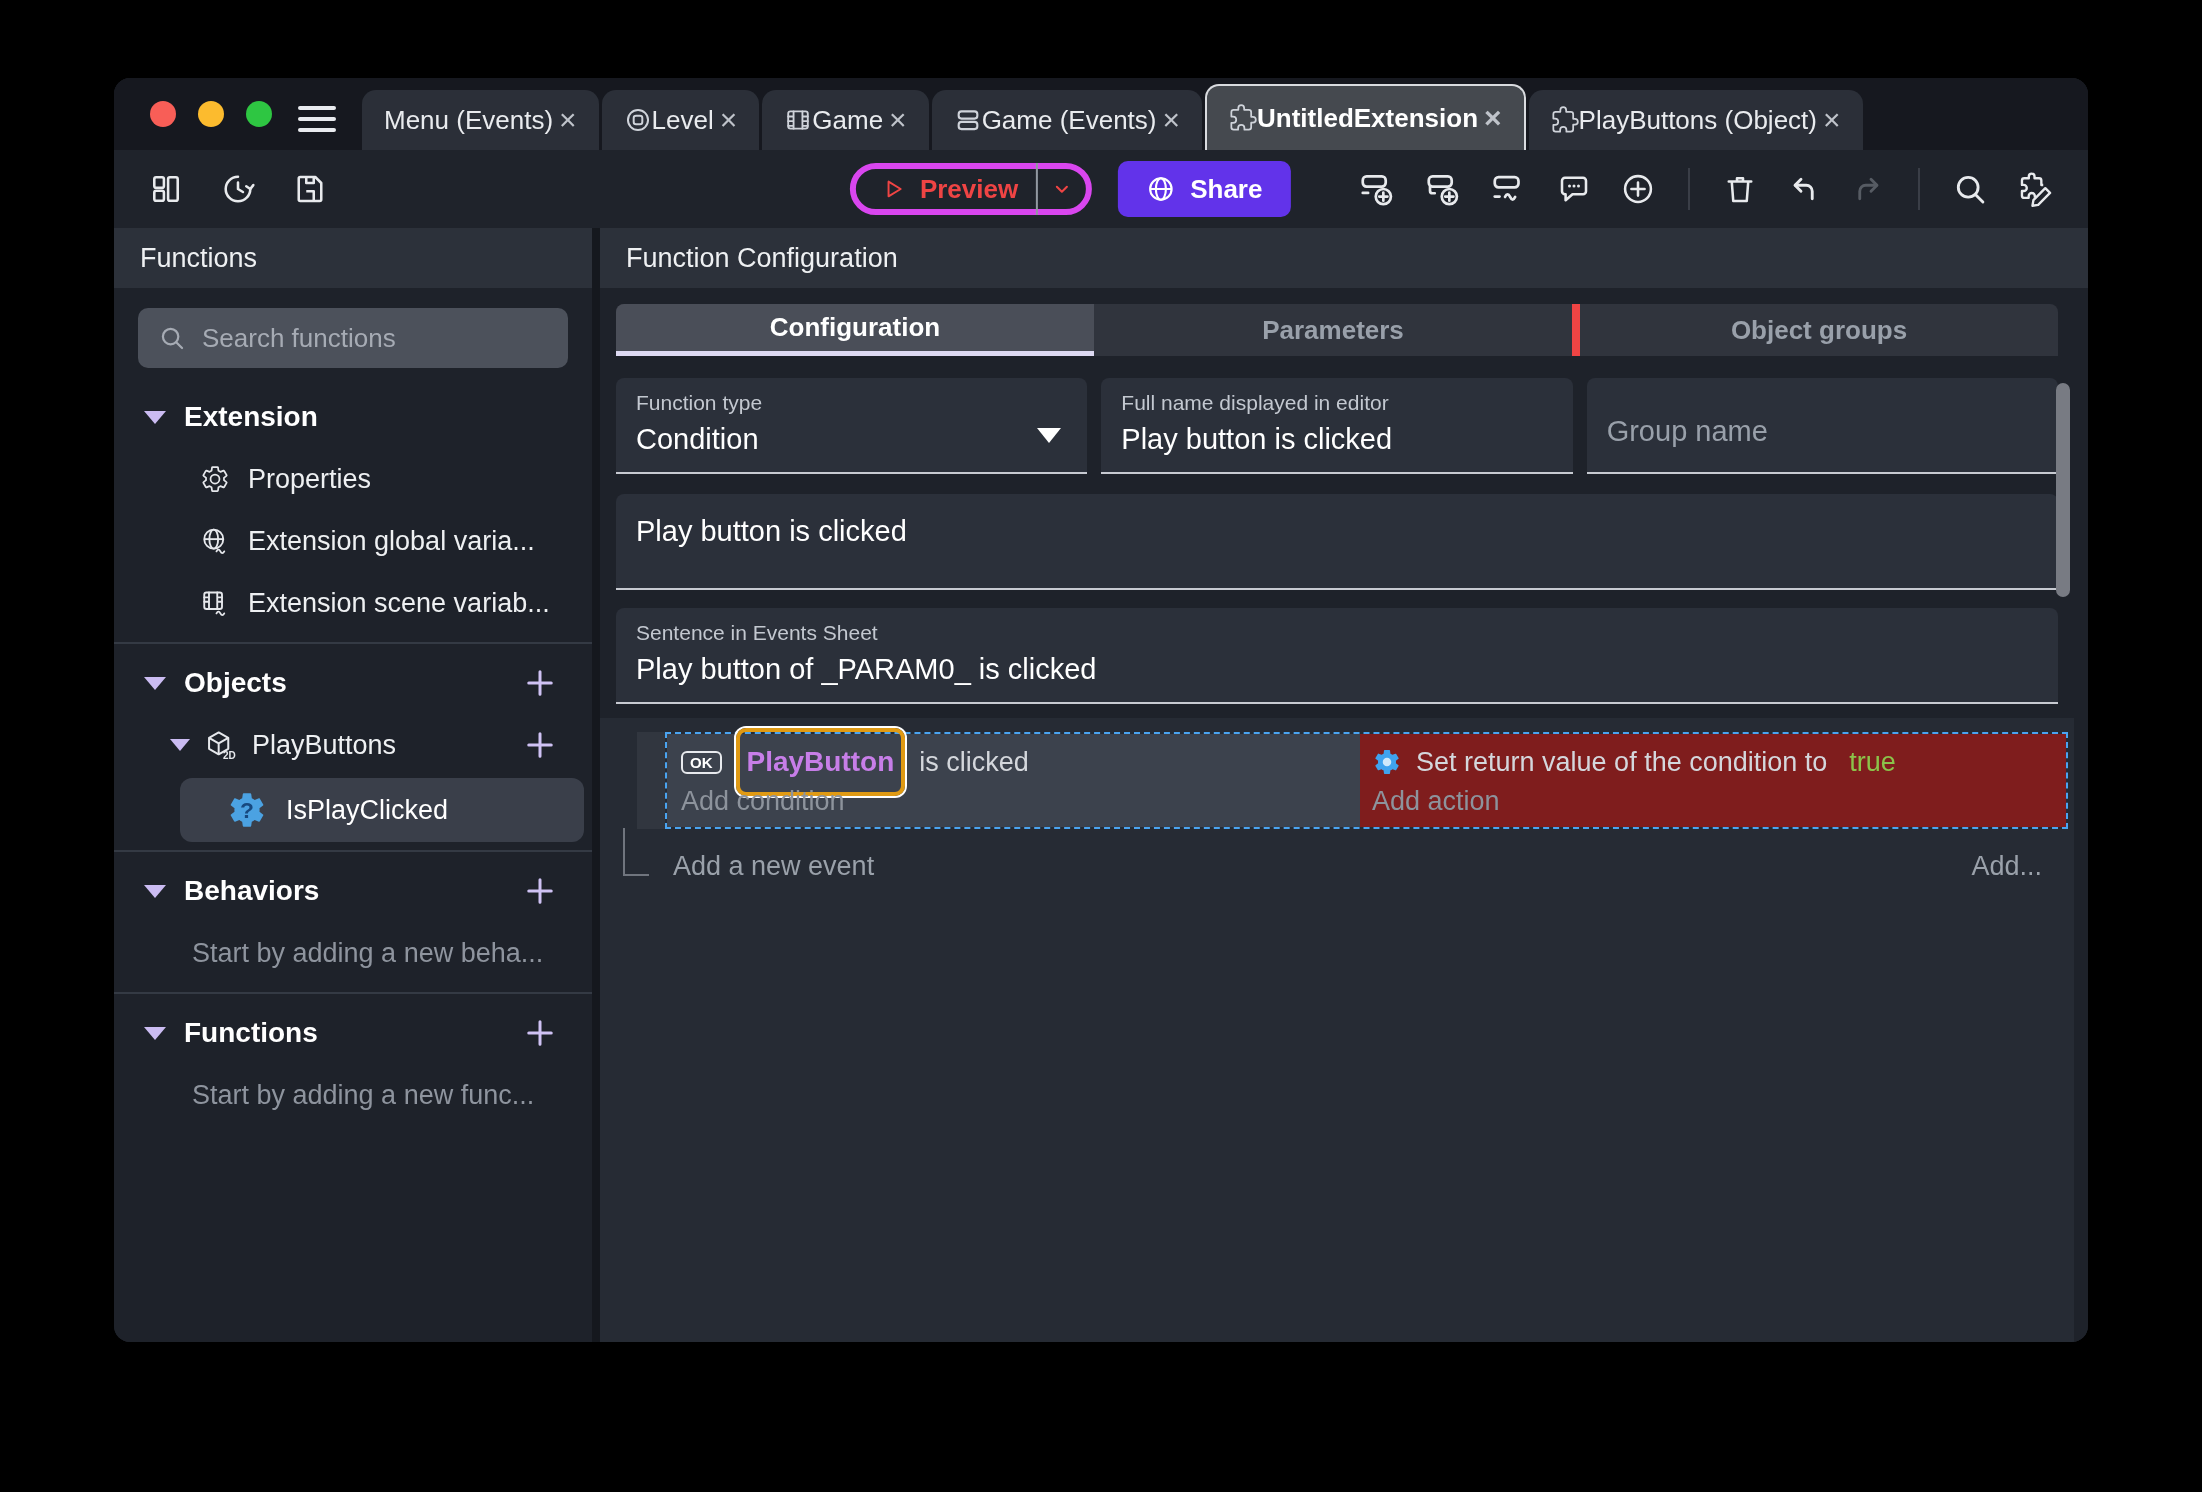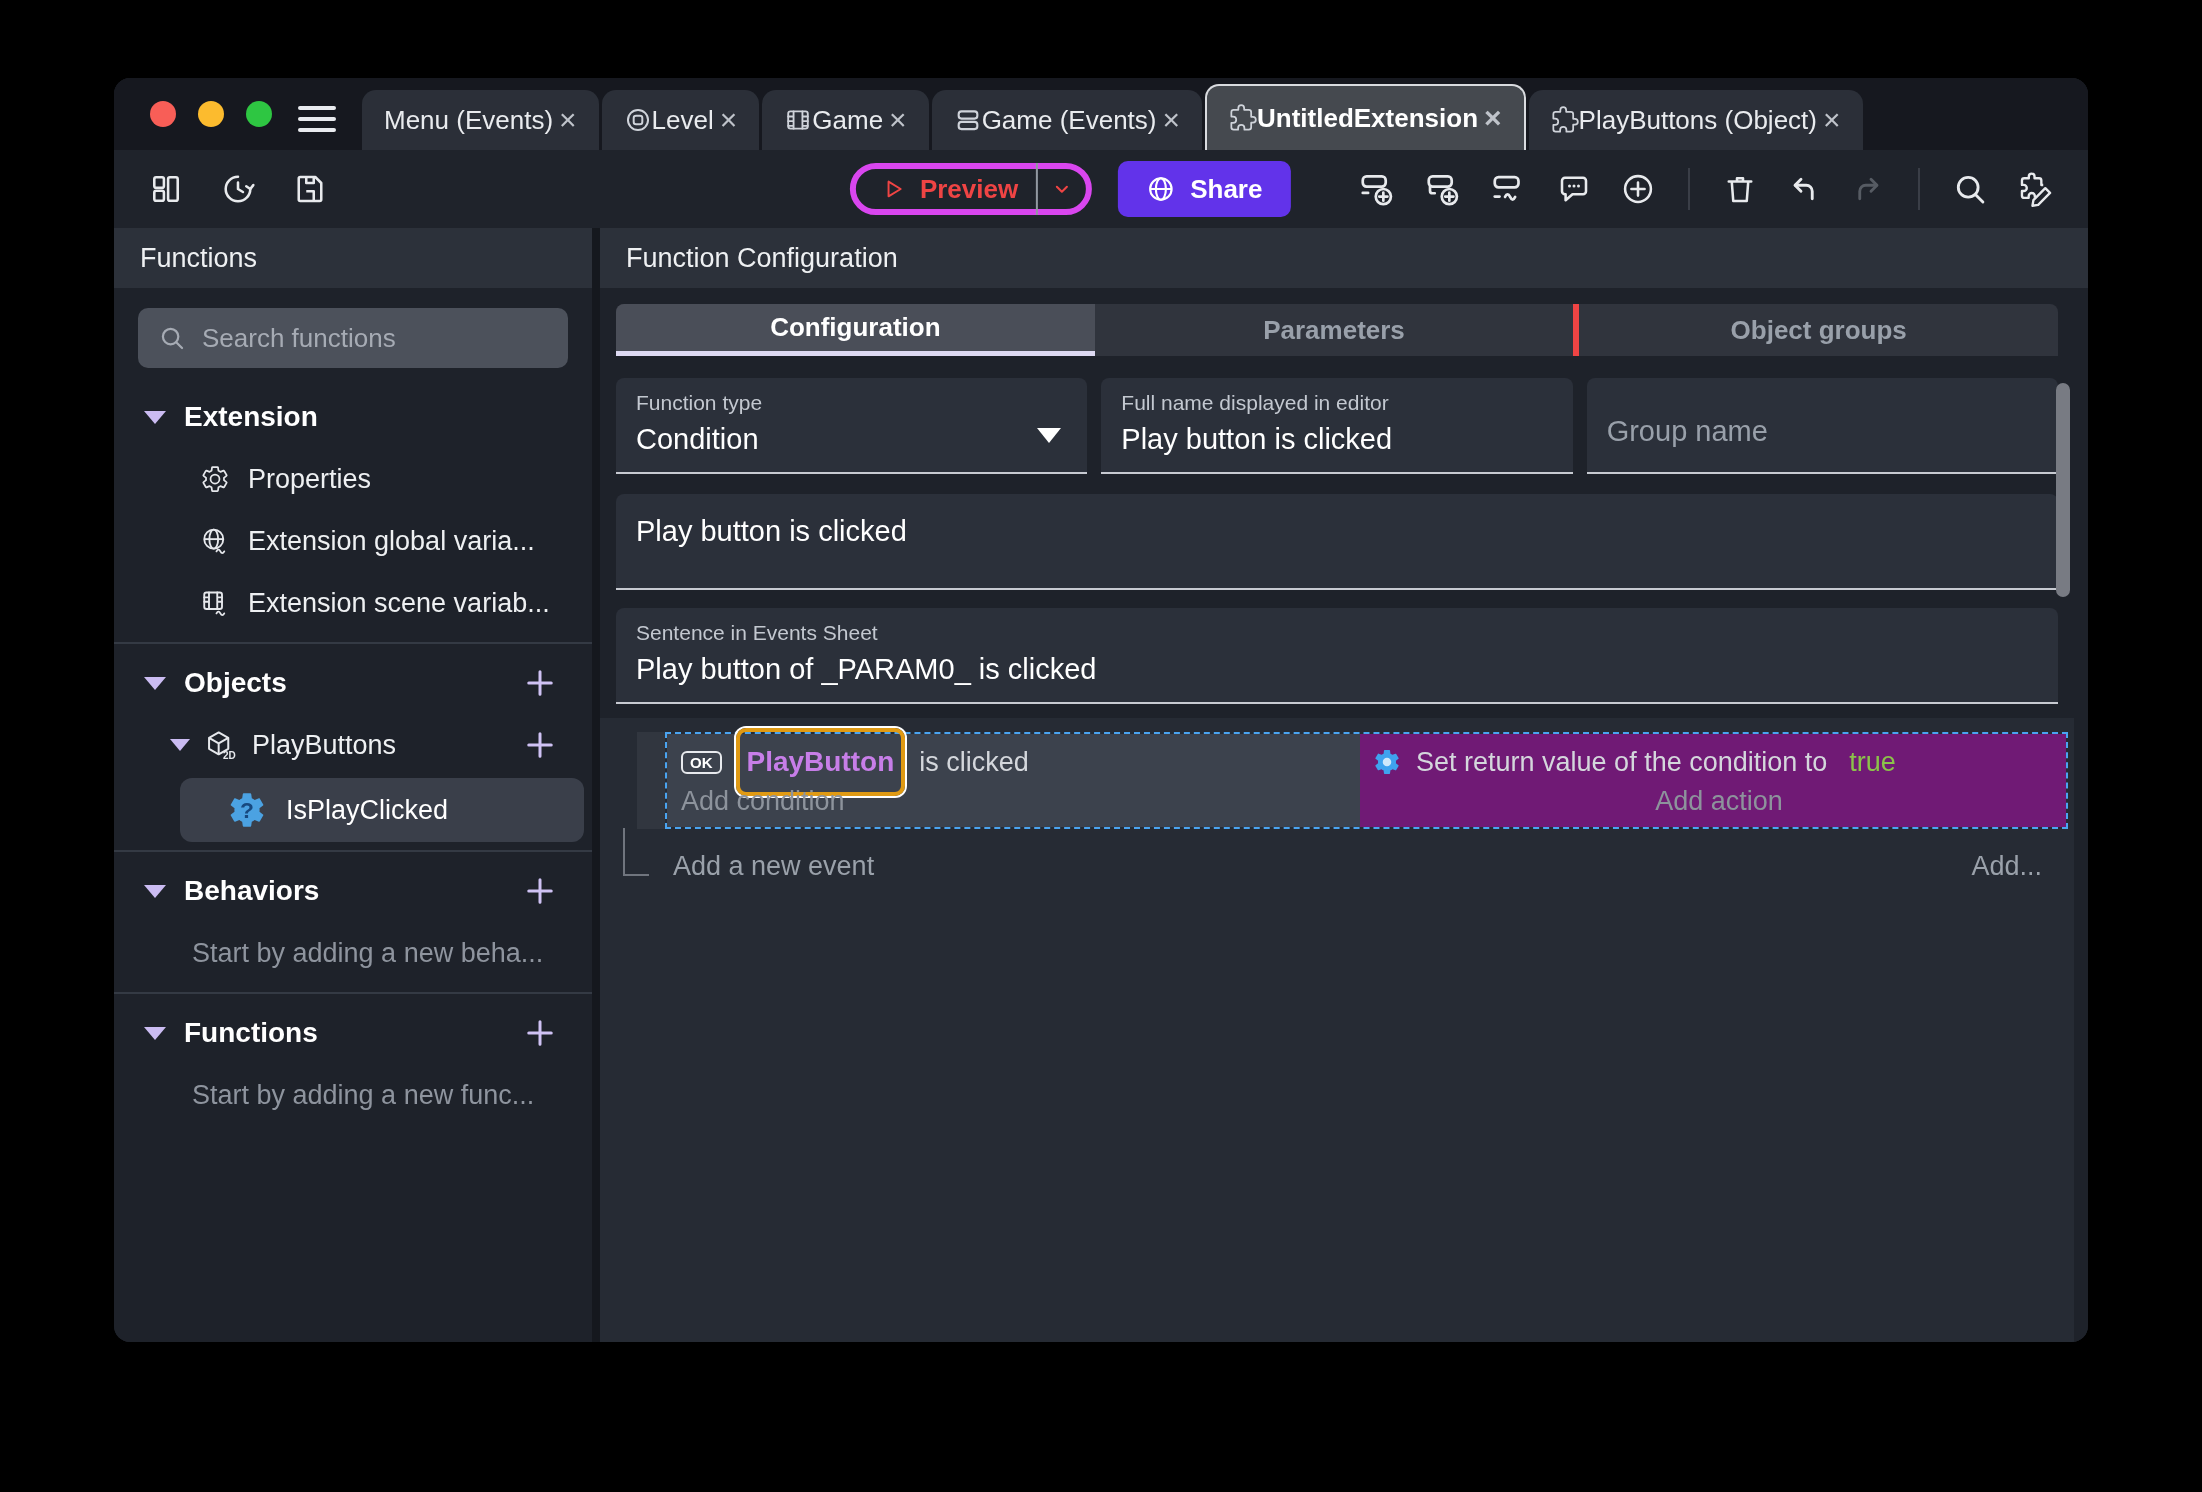--- a/index.html
+++ b/index.html
@@ -65,42 +65,42 @@
              display:flex; align-items:center; gap:18px; padding-left:46px; color:#fff; font-size:27px; }
   .hint-row { height:62px; display:flex; align-items:center; padding-left:78px; color:#8e949e; font-size:27px; }
   .divider { height:2px; background:#343a44; margin:8px 0; }
 
   
   .main { flex:1; display:flex; flex-direction:column; min-width:0; background:#1e222a; position:relative; }
   .config { padding:16px 30px 0 16px; }
   .cfg-tabs { height:52px; display:flex; background:#30343d; border-radius:8px 8px 0 0; overflow:hidden; }
   .cfg-tab { flex:1; display:flex; align-items:center; justify-content:center; font-size:26px; font-weight:bold; color:#99a0aa; }
   .cfg-tab.active { background:#4a4e58; color:#fff; border-bottom:5px solid #dedaf3; }
-  .cfg-tab.sep { border-left:6px solid #ef4444; }
+  .cfg-tab.sep { border-left:8px solid #ef4444; }
   .fields-row { display:flex; gap:14px; margin-top:22px; }
   .fbox { background:#2b303a; border-radius:8px 8px 0 0; border-bottom:2px solid #c7cad1; padding:13px 20px 0; height:96px; }
   .fbox .flabel { font-size:21px; color:#c3c8d0; }
   .fbox .fvalue { margin-top:8px; font-size:29px; color:#fff; }
   .fbox.third { flex:1; min-width:0; }
   .fbox.wide { margin-top:20px; }
   .vrow { display:flex; align-items:center; justify-content:space-between; }
   .caret-down { width:0; height:0; border-left:12px solid transparent; border-right:12px solid transparent;
                 border-top:15px solid #fff; margin-right:6px; }
   .fbox.ghost { display:flex; align-items:center; }
   .fbox.ghost input { background:transparent; border:none; outline:none; font-size:29px; color:#fff; width:100%;
                       font-family:"Liberation Sans",sans-serif; }
   .fbox.ghost input::placeholder { color:#99a0aa; }
 
   
   .events { flex:1; margin-top:14px; margin-right:14px; background:#262b34; padding:14px 6px 0 37px; position:relative; }
   .event-row { display:flex; }
   .handle { width:28px; background:#31363f; flex:none; }
   .dashed { flex:1; border:2px dashed #4aa4f1; display:flex; min-width:0; }
   .cond-cell { width:693px; flex:none; background:#3c424d; padding:8px 0 10px 14px; }
-  .act-cell { flex:1; background:#701a75; padding:8px 0 10px 12px; min-width:0;text-align:center; }
+  .act-cell { flex:1; background:#7f1d1d; padding:8px 0 10px 12px; min-width:0; }
   .eline1 { display:flex; align-items:center; gap:14px; height:40px; }
   .ok-badge { border:2px solid #e8eaee; border-radius:6px; padding:1px 7px; font-size:15px; font-weight:bold; color:#fff; }
   .obj-chip { font-size:28px; font-weight:bold; color:#c77ee8; border:4px solid #e09a14; border-radius:10px;
               padding:12px 7px; box-shadow:0 0 0 2px #ffffff; line-height:36px; }
   .cond-suffix, .act-text { font-size:27px; color:#d4d7dc; }
   .add-sub { margin-top:4px; font-size:27px; color:#8d939c; }
   .true-val { color:#8bc34a; margin-left:8px; }
   .below-row { display:flex; align-items:flex-end; justify-content:space-between; padding:22px 26px 0 36px; }
   .add-event-label, .add-more-label { font-size:27px; color:#9aa1aa; }
   .bracket { position:absolute; left:23px; top:110px; width:26px; height:48px;

